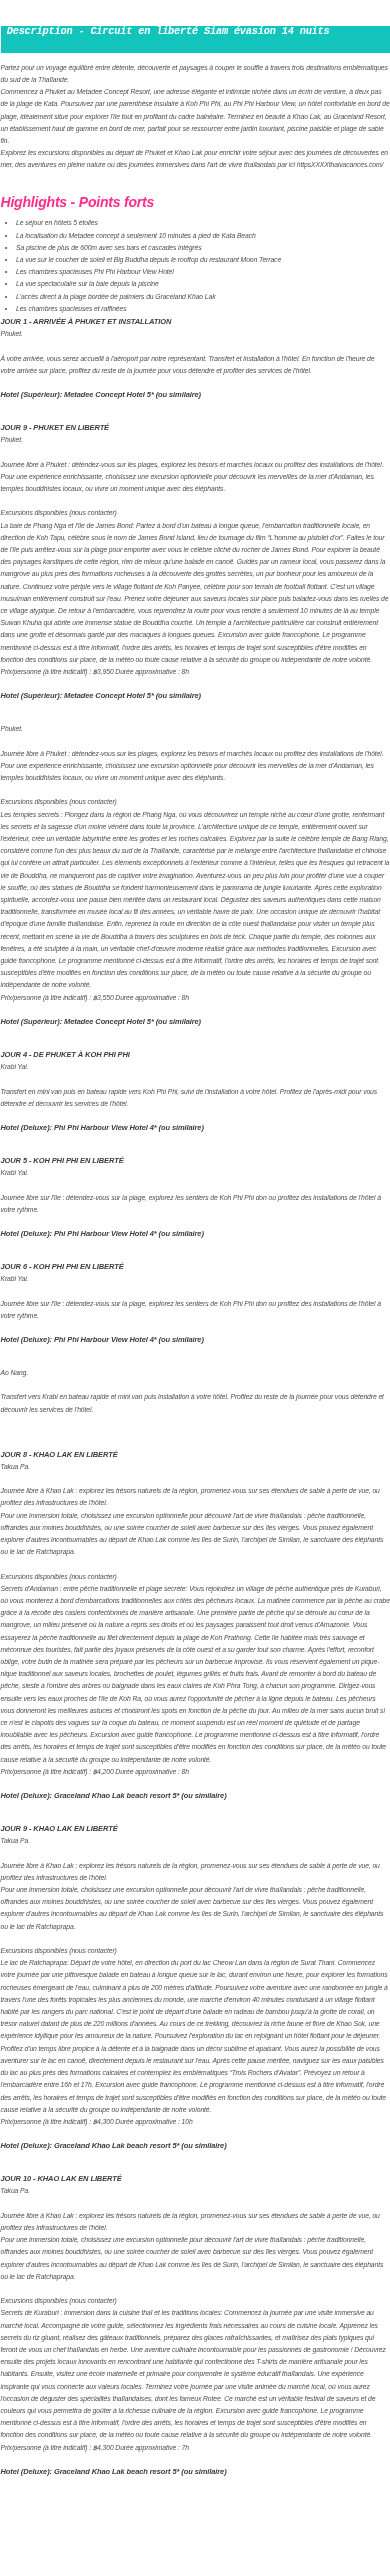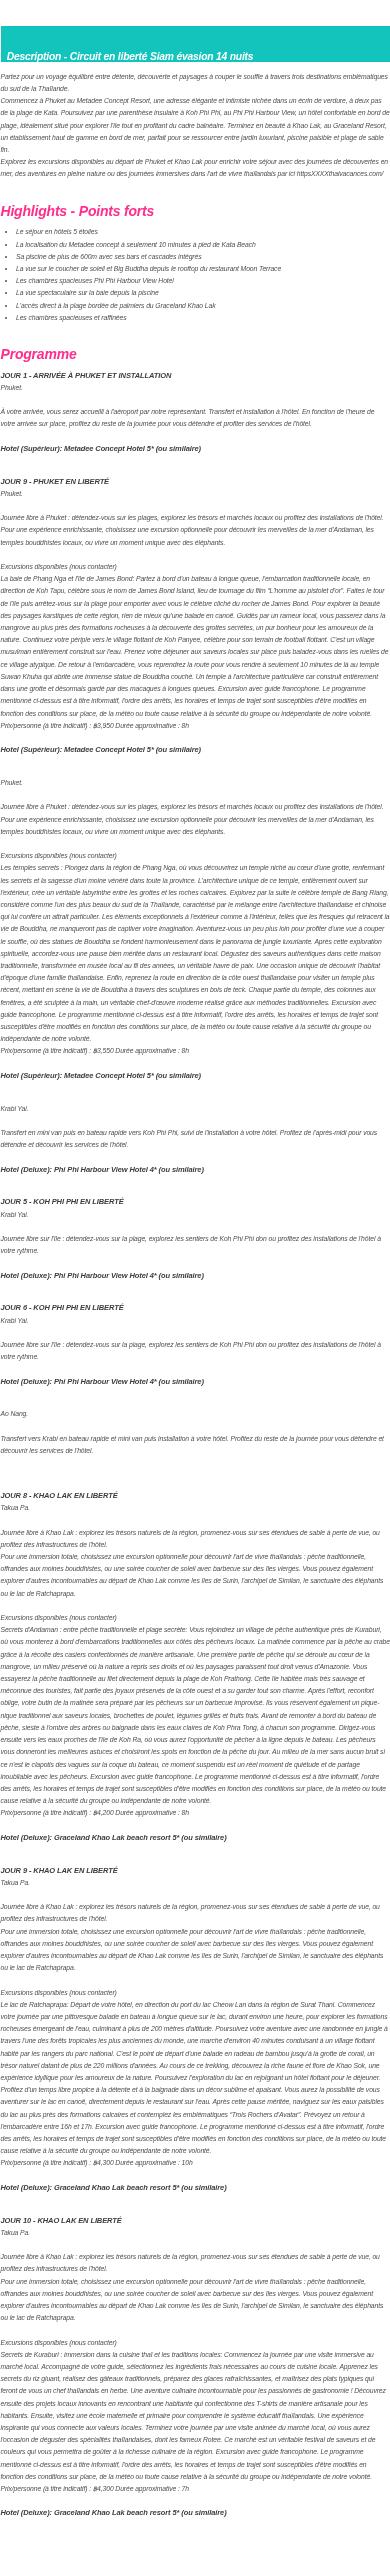--- a/index.html
+++ b/index.html
@@ -1,18 +1,18 @@
 <!DOCTYPE html>
 <html lang="fr" style="font-size:8.2px"><head>
 <meta charset="utf-8">
 <style>
   html,body{margin:0;padding:0;background:#ffffff;}
   body{font-family:"Liberation Sans",sans-serif;font-style:italic;color:#4d4d4d;}
   .page{width:391px;min-height:3425px;margin:0;box-sizing:border-box;padding:26px 1px 20.6px 0.5px;background:#fff;}
-  .banner{background:#13c4bc;height:36px;display:flex;align-items:flex-end;padding-left:6.2px;margin:0 0 8.8px 0;}
+  .banner{background:#13c4bc;height:27px;display:flex;align-items:flex-start;padding-left:6.2px;margin:0 0 8.8px 0;font-family:Liberation Mono, monospace;}
   .banner h1{color:#ffffff;font-size:10.3px;line-height:10.3px;font-weight:bold;font-style:italic;margin:0;letter-spacing:-0.2px;white-space:nowrap;}
   .line{margin:0;font-size:6.8px;line-height:12.2px;letter-spacing:-0.1px;}
   .blank{margin:0;font-size:6.8px;line-height:12.2px;}
   h2.pink{color:#ff2d8c;font-size:14px;line-height:15.5px;font-weight:bold;font-style:italic;margin:23px 0 7.2px 0;letter-spacing:-0.2px;}
   ul.highlights{margin:3.1px 0 0 0;padding:0 0 0 15.5px;list-style:disc;}
   ul.highlights li{font-size:6.8px;line-height:12.2px;letter-spacing:-0.1px;color:#4d4d4d;}
   .day{margin-top:20.6px;}
   #days .day:first-child{margin-top:1px;}
   .day-title,.hotel,.fin,.subhead{font-weight:bold;color:#3d3d3d;font-size:7.5px;line-height:12.2px;margin:0;letter-spacing:-0.1px;}
 </style>
@@ -36,21 +36,20 @@
       <li>Le séjour en hôtels 5 étoiles</li>
       <li>La localisation du Metadee concept à seulement 10 minutes à pied de Kata Beach</li>
       <li>Sa piscine de plus de 600m avec ses bars et cascades intégrés</li>
       <li>La vue sur le coucher de soleil et Big Buddha depuis le rooftop du restaurant Moon Terrace</li>
       <li>Les chambres spacieuses Phi Phi Harbour View Hotel</li>
       <li>La vue spectaculaire sur la baie depuis la piscine</li>
       <li>L'accès direct à la plage bordée de palmiers du Graceland Khao Lak</li>
       <li>Les chambres spacieuses et raffinées</li>
     </ul>
 
-  <h2 class="pink">Programme</h2>
   <div id="days">
       <section class="day">
         <p class="day-title">JOUR 1 - ARRIVÉE À PHUKET ET INSTALLATION</p>
         <p class="line">Phuket.</p>
         <p class="blank">&nbsp;</p>
         <p class="line">À votre arrivée, vous serez accueilli à l'aéroport par notre représentant. Transfert et installation à l'hôtel. En fonction de l'heure de votre arrivée sur place, profitez du reste de la journée pour vous détendre et profiter des services de l'hôtel.</p>
         <p class="blank">&nbsp;</p>
         <p class="hotel">Hotel (Supérieur): Metadee Concept Hotel 5* (ou similaire)</p>
       </section>
       <section class="day">
@@ -72,20 +71,21 @@
         <p class="line">Journée libre à Phuket : détendez-vous sur les plages, explorez les trésors et marchés locaux ou profitez des installations de l'hôtel.</p>
         <p class="line">Pour une expérience enrichissante, choisissez une excursion optionnelle pour découvrir les merveilles de la mer d'Andaman, les temples bouddhistes locaux, ou vivre un moment unique avec des éléphants.</p>
         <p class="blank">&nbsp;</p>
         <p class="line">Excursions disponibles (nous contacter)</p>
         <p class="line">Les temples secrets : Plongez dans la région de Phang Nga, où vous découvrirez un temple niché au cœur d'une grotte, renfermant les secrets et la sagesse d'un moine vénéré dans toute la province. L'architecture unique de ce temple, entièrement ouvert sur l'extérieur, crée un véritable labyrinthe entre les grottes et les roches calcaires. Explorez par la suite le célèbre temple de Bang Riang, considéré comme l'un des plus beaux du sud de la Thaïlande, caractérisé par le mélange entre l'architecture thaïlandaise et chinoise qui lui confère un attrait particulier. Les éléments exceptionnels à l'extérieur comme à l'intérieur, telles que les fresques qui retracent la vie de Bouddha, ne manqueront pas de captiver votre imagination. Aventurez-vous un peu plus loin pour profiter d'une vue à couper le souffle, où des statues de Bouddha se fondent harmonieusement dans le panorama de jungle luxuriante. Après cette exploration spirituelle, accordez-vous une pause bien méritée dans un restaurant local. Dégustez des saveurs authentiques dans cette maison traditionnelle, transformée en musée local au fil des années, un véritable havre de paix. Une occasion unique de découvrir l'habitat d'époque d'une famille thaïlandaise. Enfin, reprenez la route en direction de la côte ouest thaïlandaise pour visiter un temple plus récent, mettant en scène la vie de Bouddha à travers des sculptures en bois de teck. Chaque partie du temple, des colonnes aux fenêtres, a été sculptée à la main, un véritable chef-d'œuvre moderne réalisé grâce aux méthodes traditionnelles. Excursion avec guide francophone. Le programme mentionné ci-dessus est à titre informatif, l'ordre des arrêts, les horaires et temps de trajet sont susceptibles d'être modifiés en fonction des conditions sur place, de la météo ou toute cause relative à la sécurité du groupe ou indépendante de notre volonté.</p>
         <p class="line">Prix/personne (à titre indicatif) : ฿3,550 Durée approximative : 8h</p>
         <p class="blank">&nbsp;</p>
         <p class="hotel">Hotel (Supérieur): Metadee Concept Hotel 5* (ou similaire)</p>
       </section>
       <section class="day">
+        <p class="day-title">JOUR 4 - DE PHUKET À KOH PHI PHI</p>
         <p class="line">Krabi Yai.</p>
         <p class="blank">&nbsp;</p>
         <p class="line">Transfert en mini van puis en bateau rapide vers Koh Phi Phi, suivi de l'installation à votre hôtel. Profitez de l'après-midi pour vous détendre et découvrir les services de l'hôtel.</p>
         <p class="blank">&nbsp;</p>
         <p class="hotel">Hotel (Deluxe): Phi Phi Harbour View Hotel 4* (ou similaire)</p>
       </section>
       <section class="day">
         <p class="day-title">JOUR 5 - KOH PHI PHI EN LIBERTÉ</p>
         <p class="line">Krabi Yai.</p>
         <p class="blank">&nbsp;</p>

